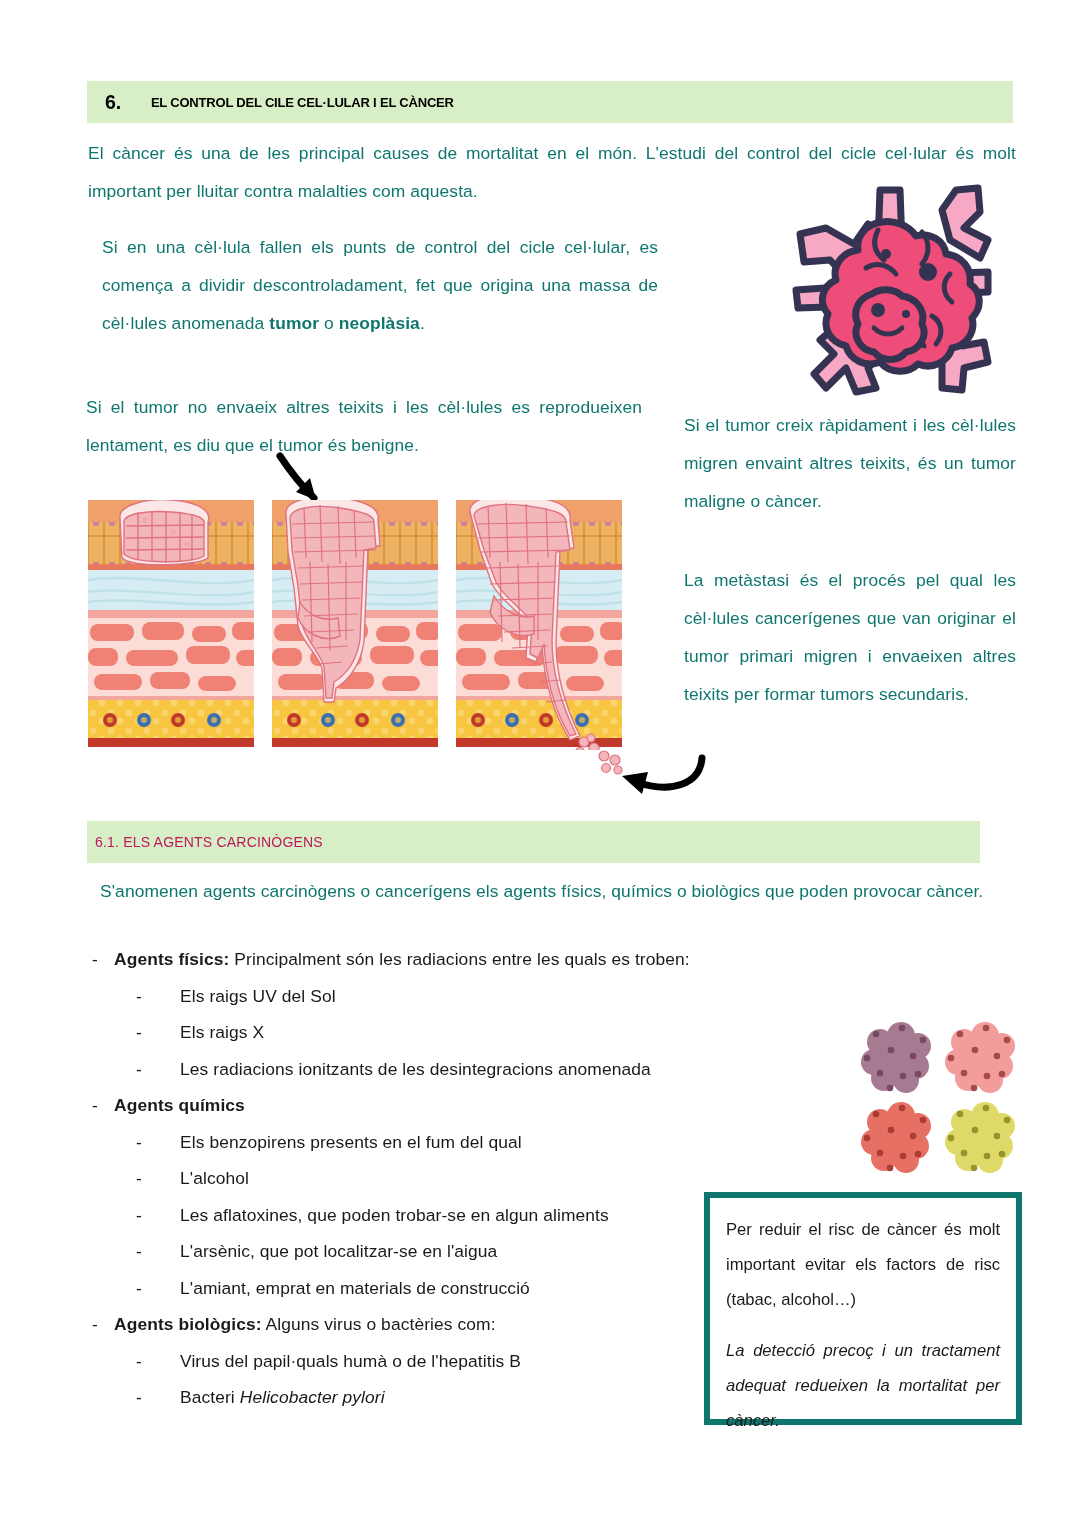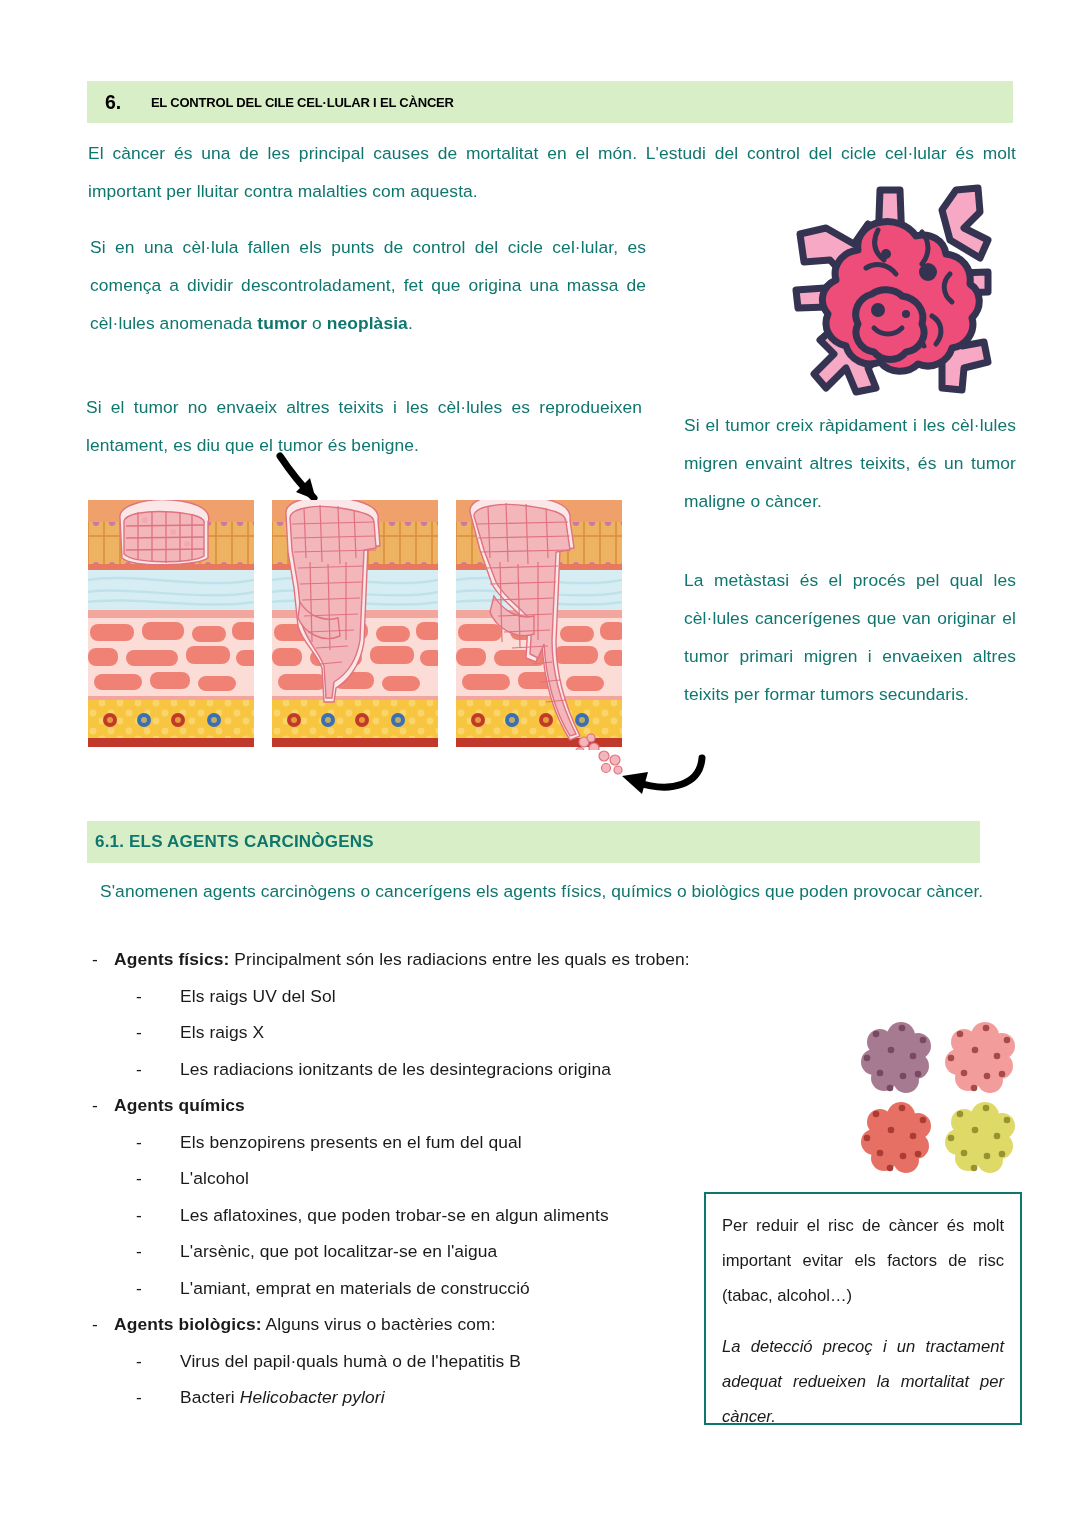--- a/index.html
+++ b/index.html
@@ -48,41 +48,40 @@
     color: #000;
   }
   .h1-text {
     font-weight: bold;
     font-size: 13px;
     letter-spacing: -0.2px;
     color: #000;
     margin-left: 30px;
   }
   .h2-text {
-    font-size: 17px;
+    font-size: 14px;
     letter-spacing: 0.2px;
-    color: #0f766e;
-    font-weight: bold;
+    color: #be185d;
   }
 
   
   .para {
     position: absolute;
     font-size: 17.4px;
     line-height: 38px;
     color: #0f766e;
     text-align: justify;
     letter-spacing: 0.1px;
   }
   .nojust { text-align: left; }
   b { font-weight: bold; }
   i { font-style: italic; }
 
   #p-intro   { left: 88px; top: 134px; width: 928px; }
-  #p-left-1  { left: 90px; top: 228px; width: 556px; }
+  #p-left-1  { left: 102px; top: 228px; width: 556px; }
   #p-left-2  { left: 86px; top: 388px; width: 556px; }
   #p-right-1 { left: 684px; top: 406px; width: 332px; }
   #p-right-2 { left: 684px; top: 561px; width: 332px; }
   #p-sub-1   { left: 100px; top: 872px; width: 928px; }
 
   
   #bullets {
     position: absolute;
     left: 86px;
     top: 941px;
@@ -106,21 +105,21 @@
   .li.lvl2 .dash { width: 44px; }
   .li .txt { flex: 1; }
 
   
   #tipbox {
     position: absolute;
     left: 704px;
     top: 1192px;
     width: 318px;
     height: 233px;
-    border: 2px solid #0f766e;
+    border: 6px solid #0f766e;
     box-sizing: border-box;
     padding: 14px 16px 0 16px;
   }
   #tipbox p {
     margin: 0 0 16px 0;
     font-size: 16.6px;
     line-height: 35px;
     text-align: justify;
     color: #1a1a1a;
   }
@@ -426,21 +425,21 @@
       <div class="li lvl2">
         <span class="dash">-</span>
         <span class="txt">Els raigs UV del Sol</span>
       </div>
       <div class="li lvl2">
         <span class="dash">-</span>
         <span class="txt">Els raigs X</span>
       </div>
       <div class="li lvl2">
         <span class="dash">-</span>
-        <span class="txt">Les radiacions ionitzants de les desintegracions origina</span>
+        <span class="txt">Les radiacions ionitzants de les desintegracions anomenada</span>
       </div>
       <div class="li lvl1">
         <span class="dash">-</span>
         <span class="txt"><b>Agents químics</b></span>
       </div>
       <div class="li lvl2">
         <span class="dash">-</span>
         <span class="txt">Els benzopirens presents en el fum del qual</span>
       </div>
       <div class="li lvl2">

